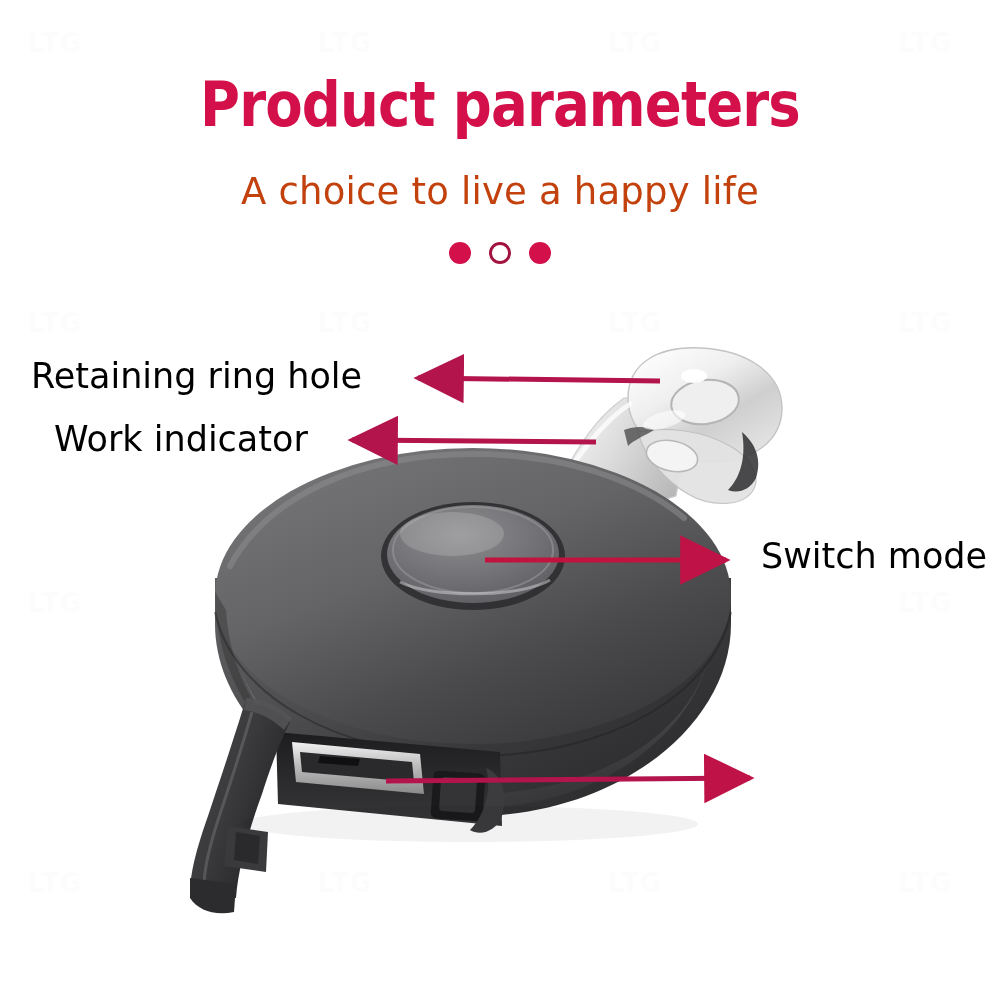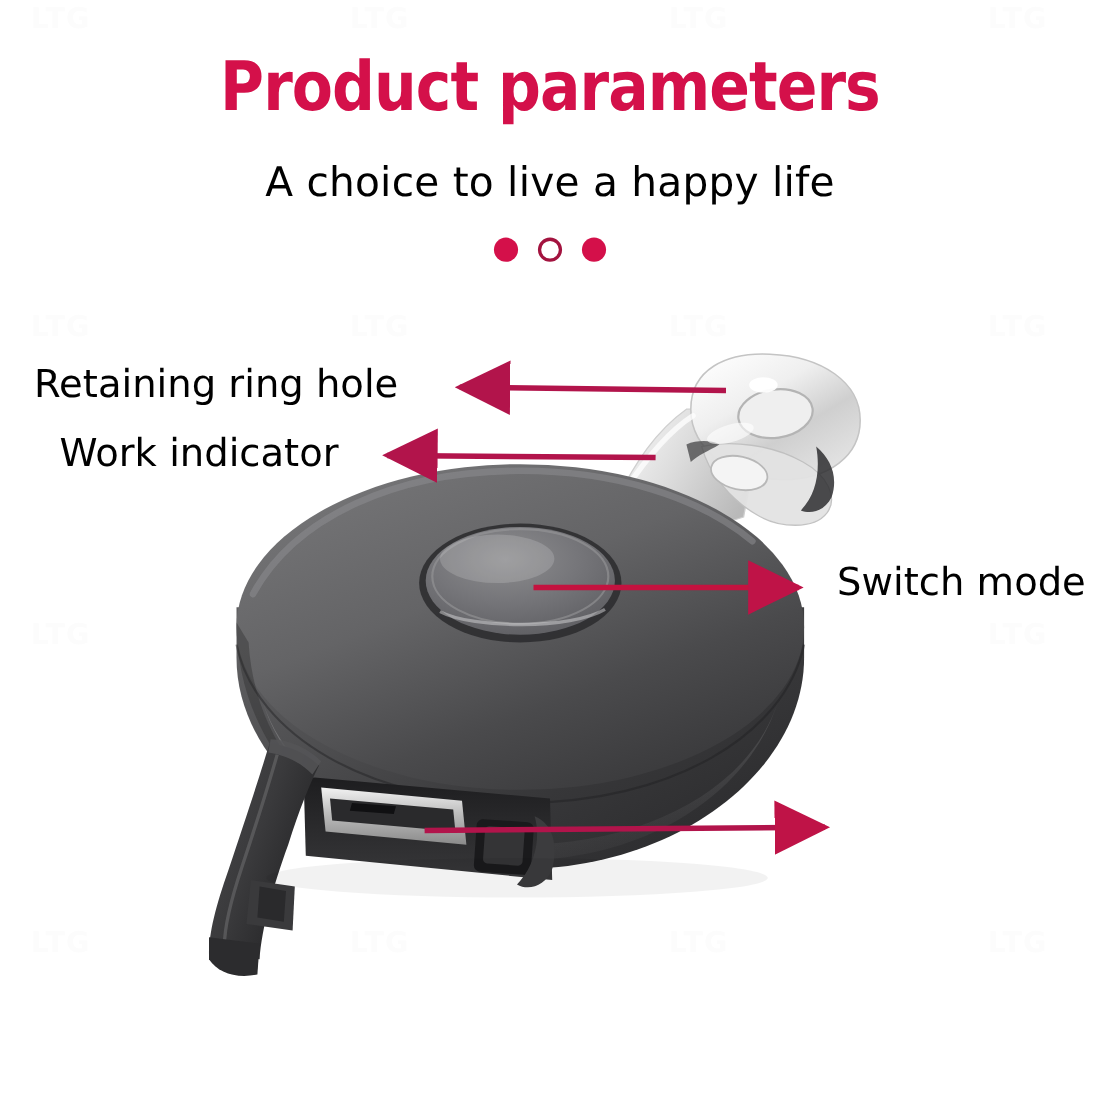--- a/index.html
+++ b/index.html
@@ -3,21 +3,21 @@
 <meta charset="utf-8">
 <style>
   html,body{margin:0;padding:0;}
   body{
     width:1000px;height:1000px;
     background:#ffffff;
     font-family:"DejaVu Sans", sans-serif;
     overflow:hidden;
     position:relative;
   }
-  #stage{position:absolute;inset:0;width:1000px;height:796px;background:#fff;}
+  #stage{position:absolute;inset:0;width:1000px;height:796px;background:#fff;margin-top:26px;}
 
   
   .wm{
     position:absolute;
     font-family:"DejaVu Sans", sans-serif;
     font-weight:700;
     font-size:26px;
     color:#fcfcfc;
     letter-spacing:1px;
     user-select:none;
@@ -35,21 +35,21 @@
     letter-spacing:-1px;
     color:#d4104a;
     transform:scaleX(0.88);
     white-space:nowrap;
   }
   .subtitle{
     position:absolute;
     left:0;right:0;top:144px;
     text-align:center;
     font-size:37px;
-    color:#000000;
+    color:#c2410c;
     font-weight:400;
     letter-spacing:0.2px;
     white-space:nowrap;
   }
   .dots{
     position:absolute;
     left:0;right:0;top:216px;
     display:flex;justify-content:center;align-items:center;gap:18px;
   }
   .dot{width:22px;height:22px;border-radius:50%;}

